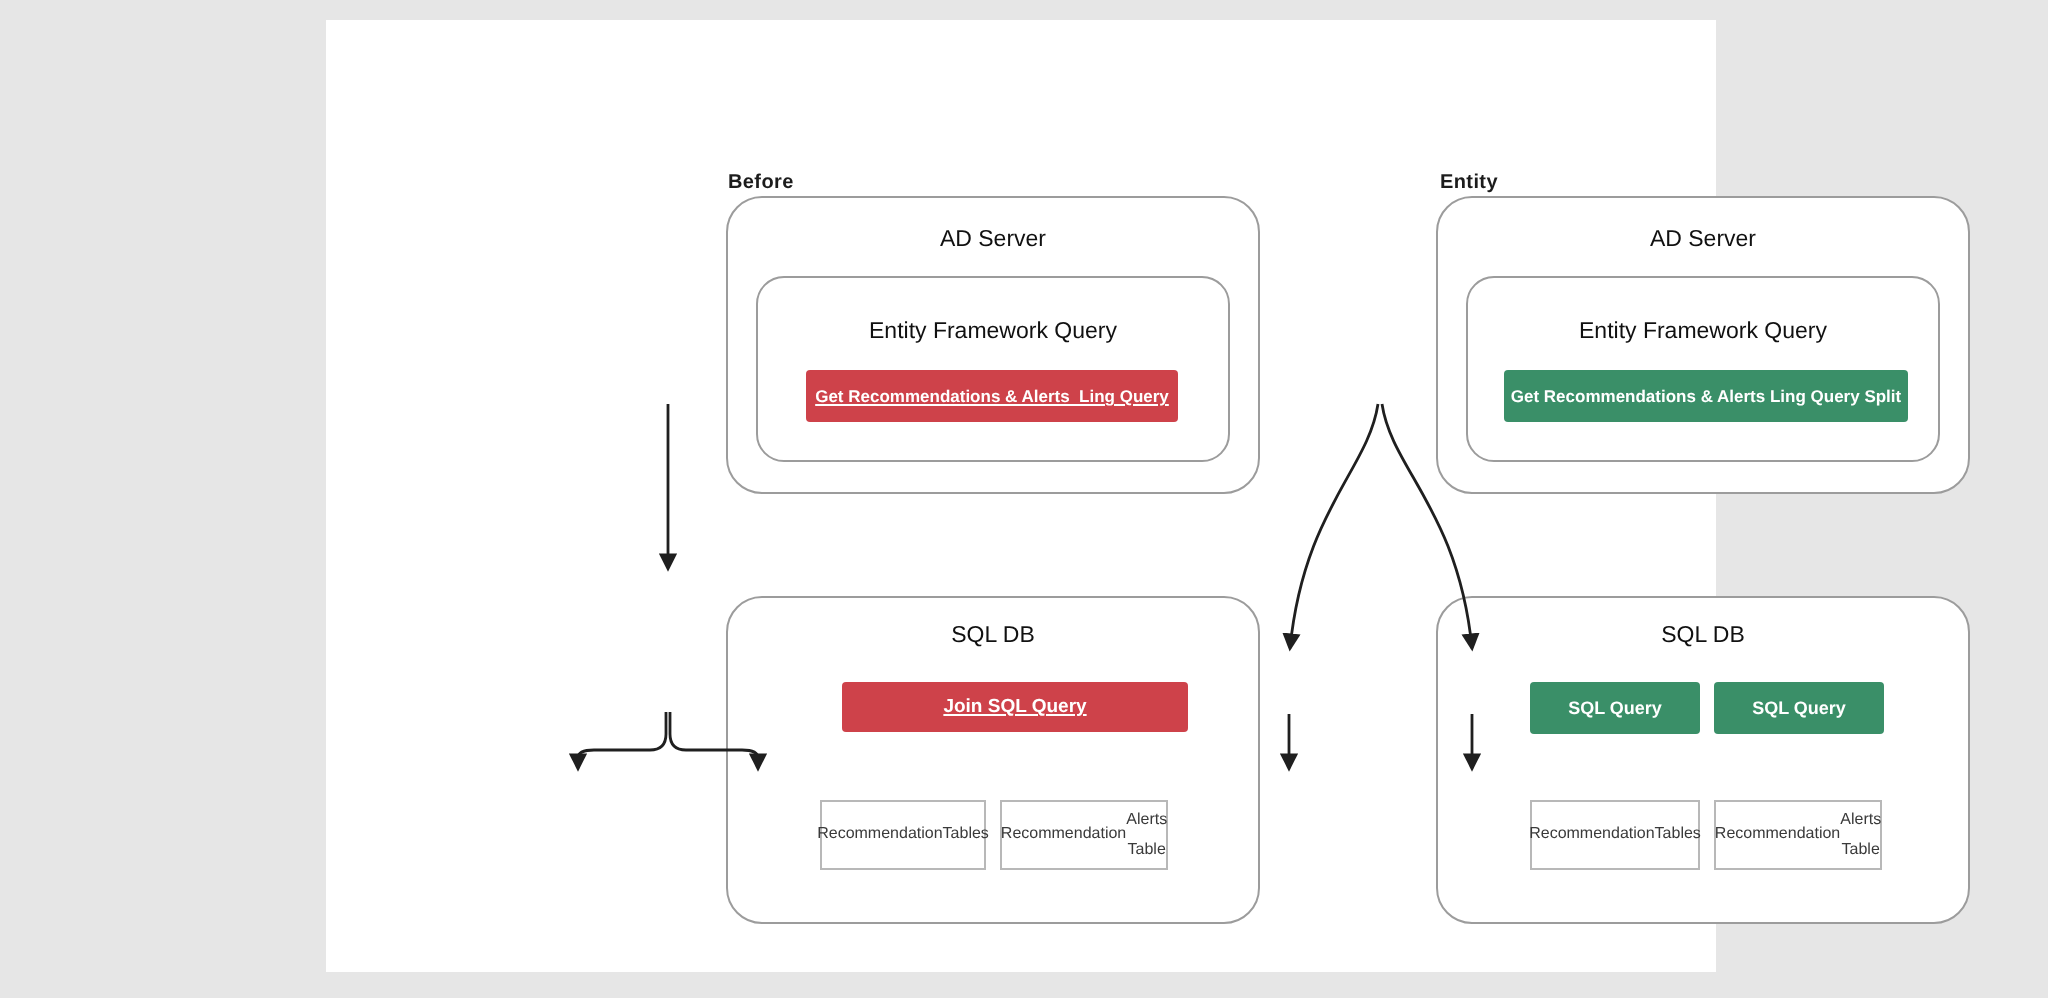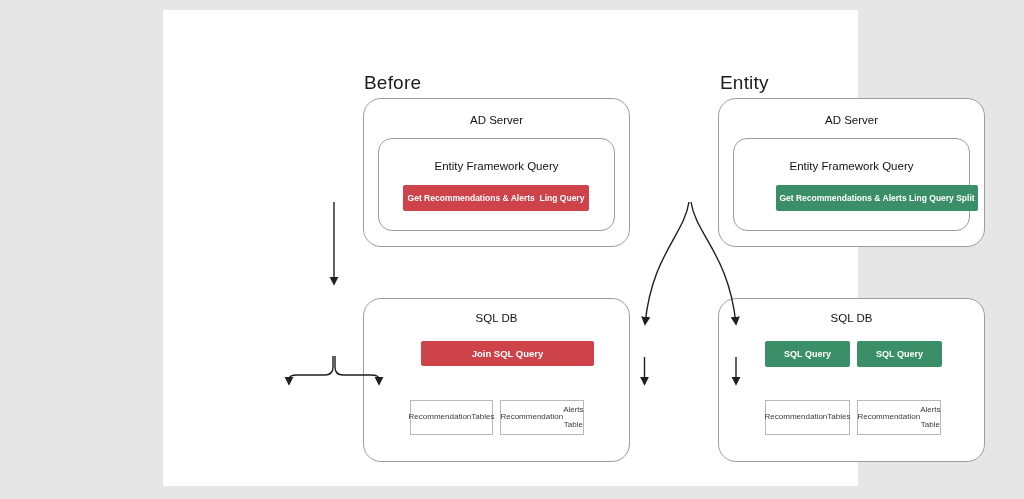--- a/index.html
+++ b/index.html
@@ -4,21 +4,21 @@
 <style>
   :root {
     --background:#e6e6e6; --card:#ffffff; --red:#ce424a; --green:#3a8f68;
     --border:#9c9c9c; --table-border:#b8b8b8; --arrow:#1f1f1f; --text:#1c1c1c; --chip-text:#ffffff;
   }
   html,body { margin:0; padding:0; }
   body { width:1024px; height:499px; overflow:hidden; font-family:"Liberation Sans", sans-serif; }
   .page { position:relative; width:1024px; height:499px; background:var(--background); }
   .card { position:absolute; left:163px; top:10px; width:695px; height:476px; background:var(--card); }
 
-  .section-label { position:absolute; font-size:19px; font-weight:normal; color:var(--text); letter-spacing:0.2px; }
+  .section-label { position:absolute; font-size:10px; font-weight:bold; color:var(--text); letter-spacing:0.2px;margin-top:14px; }
   #label-before { left:201px; top:62px; }
   #label-after  { left:557px; top:62px; }
 
   .rbox { position:absolute; background:var(--card); border:1px solid var(--border); box-sizing:border-box; }
   .outer { width:267px; height:149px; border-radius:18px; }
   .sqldb { width:267px; height:164px; border-radius:18px; }
   .inner { width:237px; height:93px; border-radius:14px; }
   #before-ad    { left:200px; top:88px; }
   #after-ad     { left:555px; top:88px; }
   #before-efq   { left:215px; top:128px; }
@@ -26,24 +26,24 @@
   #before-sqldb { left:200px; top:288px; }
   #after-sqldb  { left:555px; top:288px; }
 
   .box-title { text-align:center; font-weight:normal; color:#111; font-size:11.5px; }
   .outer .box-title { padding-top:15px; }
   .inner .box-title { padding-top:21px; }
   .sqldb .box-title { padding-top:13px; }
 
   .chip { position:absolute; display:flex; align-items:center; justify-content:center;
           color:var(--chip-text); font-weight:bold; border-radius:2px; white-space:pre; box-sizing:border-box; }
-  .chip.red { background:var(--red); }
+  .chip.red { background:var(--red);text-decoration:underline; }
   .chip.green { background:var(--green); }
   #chip-before-linq { left:240px; top:175px; width:186px; height:26px; font-size:8.5px; }
-  #chip-after-linq  { left:589px; top:175px; width:202px; height:26px; font-size:8.5px;margin-left:24px; }
+  #chip-after-linq  { left:589px; top:175px; width:202px; height:26px; font-size:8.5px; }
   #chip-join        { left:246px; top:331px; width:173px; height:25px; font-size:9.5px;margin-left:12px; }
   #chip-sq1         { left:602px; top:331px; width:85px;  height:26px; font-size:9px; }
   #chip-sq2         { left:694px; top:331px; width:85px;  height:26px; font-size:9px; }
 
   .table-box { position:absolute; background:var(--card); border:1px solid var(--table-border);
                box-sizing:border-box; display:flex; flex-direction:row; align-items:center;
                justify-content:center; text-align:center; font-size:8px; color:#3a3a3a; line-height:1.8; }
   #tb-before-1 { left:247px; top:390px; width:83px; height:35px; }
   #tb-before-2 { left:337px; top:390px; width:84px; height:35px; }
   #tb-after-1  { left:602px; top:390px; width:85px; height:35px; }

